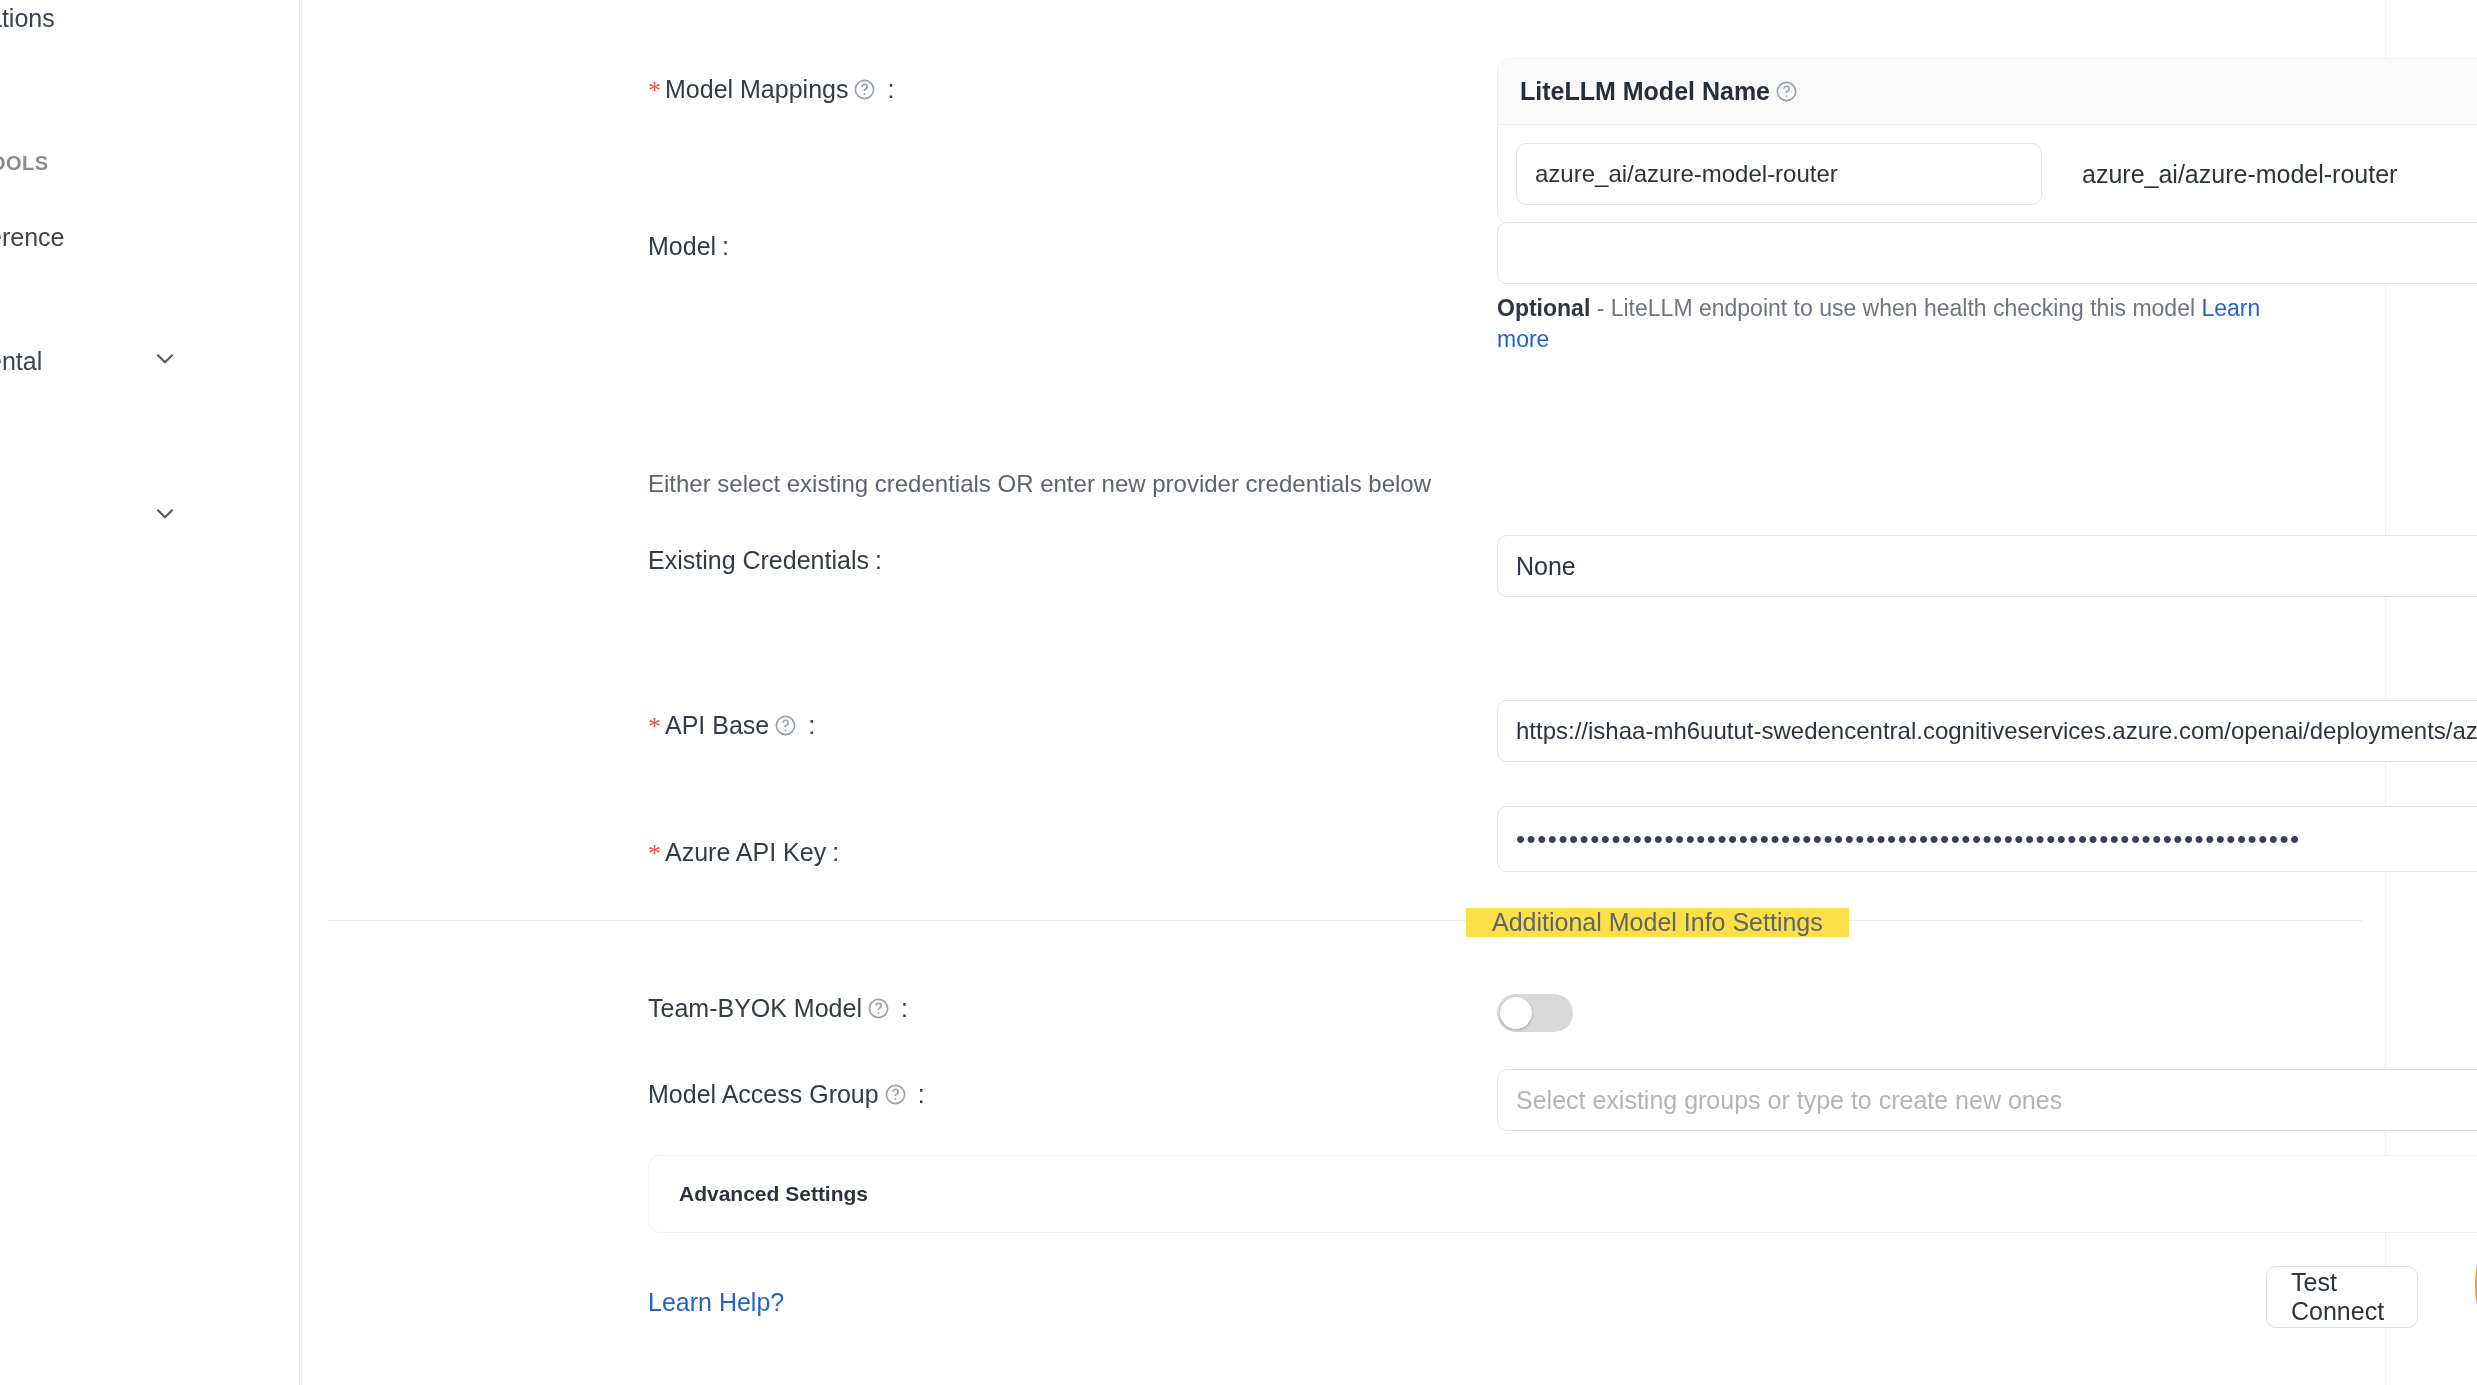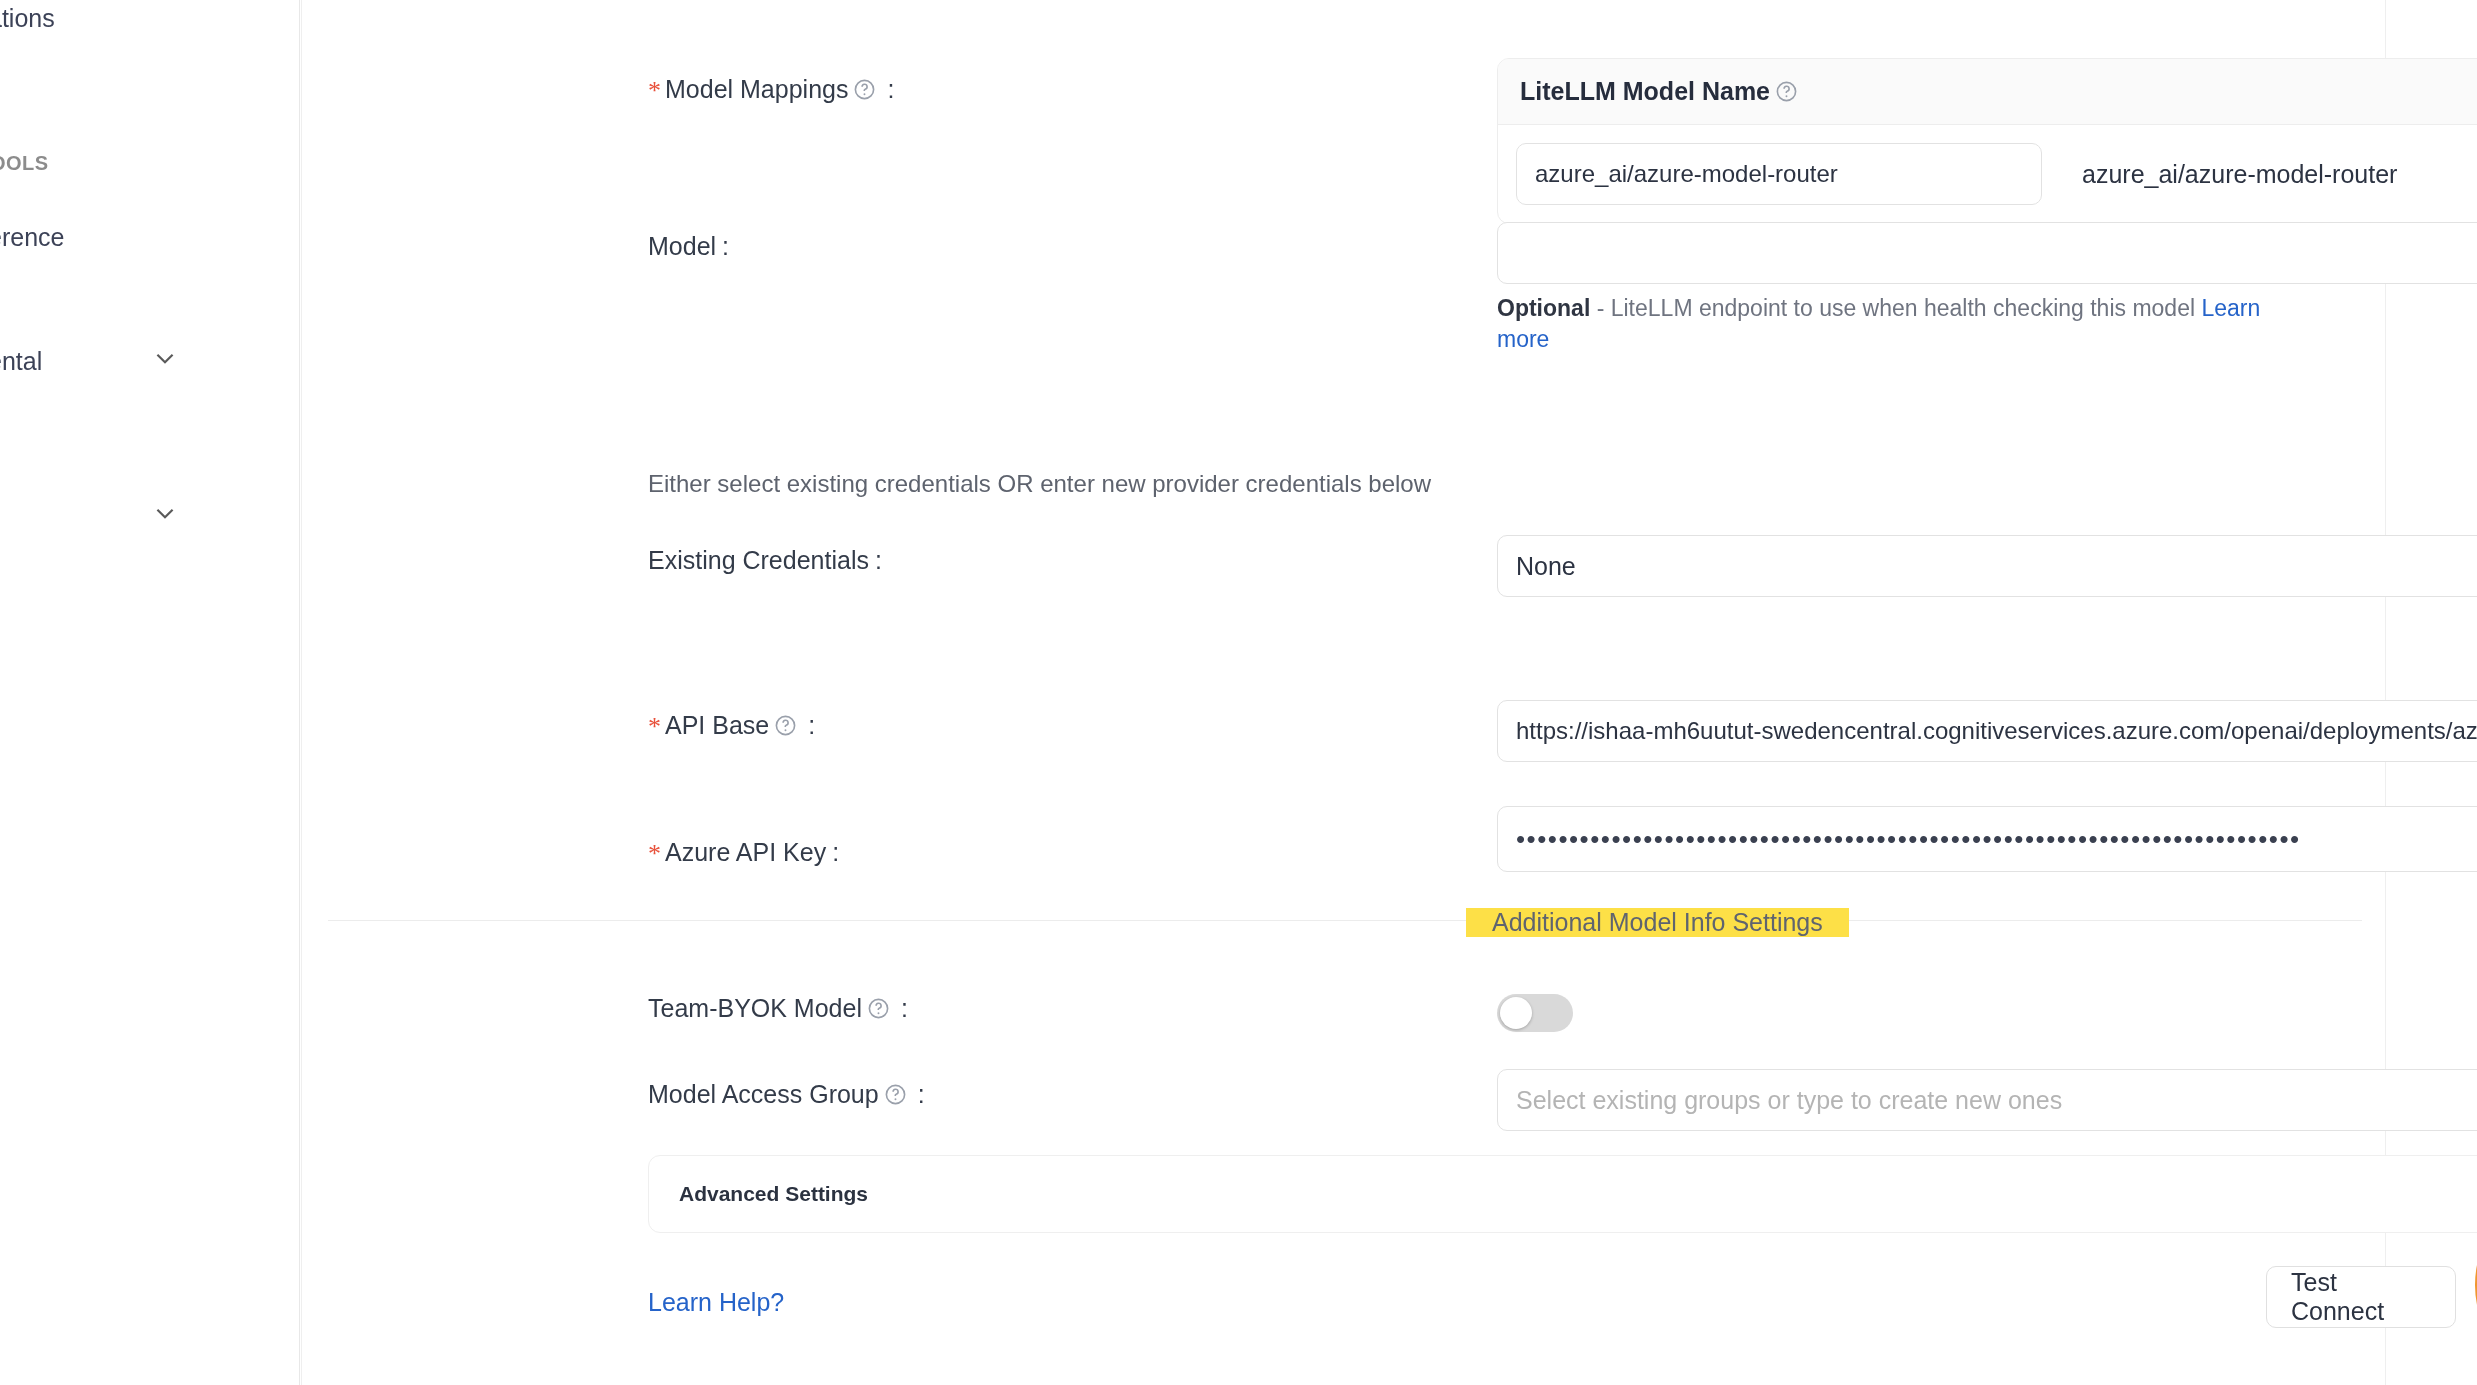--- a/index.html
+++ b/index.html
@@ -302,21 +302,21 @@
     background: #ffffff;
     font-size: 25px;
     color: #2c3342;
     display: flex;
     align-items: center;
     justify-content: center;
     padding: 0 24px;
     cursor: pointer;
     font-family: "Liberation Sans", sans-serif;
   }
-  .btn-test { left: 1965px; top: 1266px; width: 190px; }
+  .btn-test { left: 1965px; top: 1266px; width: 152px; }
 
   
   .click-ring {
     position: absolute;
     left: 2174px;
     top: 1185px;
     width: 200px;
     height: 200px;
     border-radius: 50%;
     background: rgba(247,166,76,.48);

